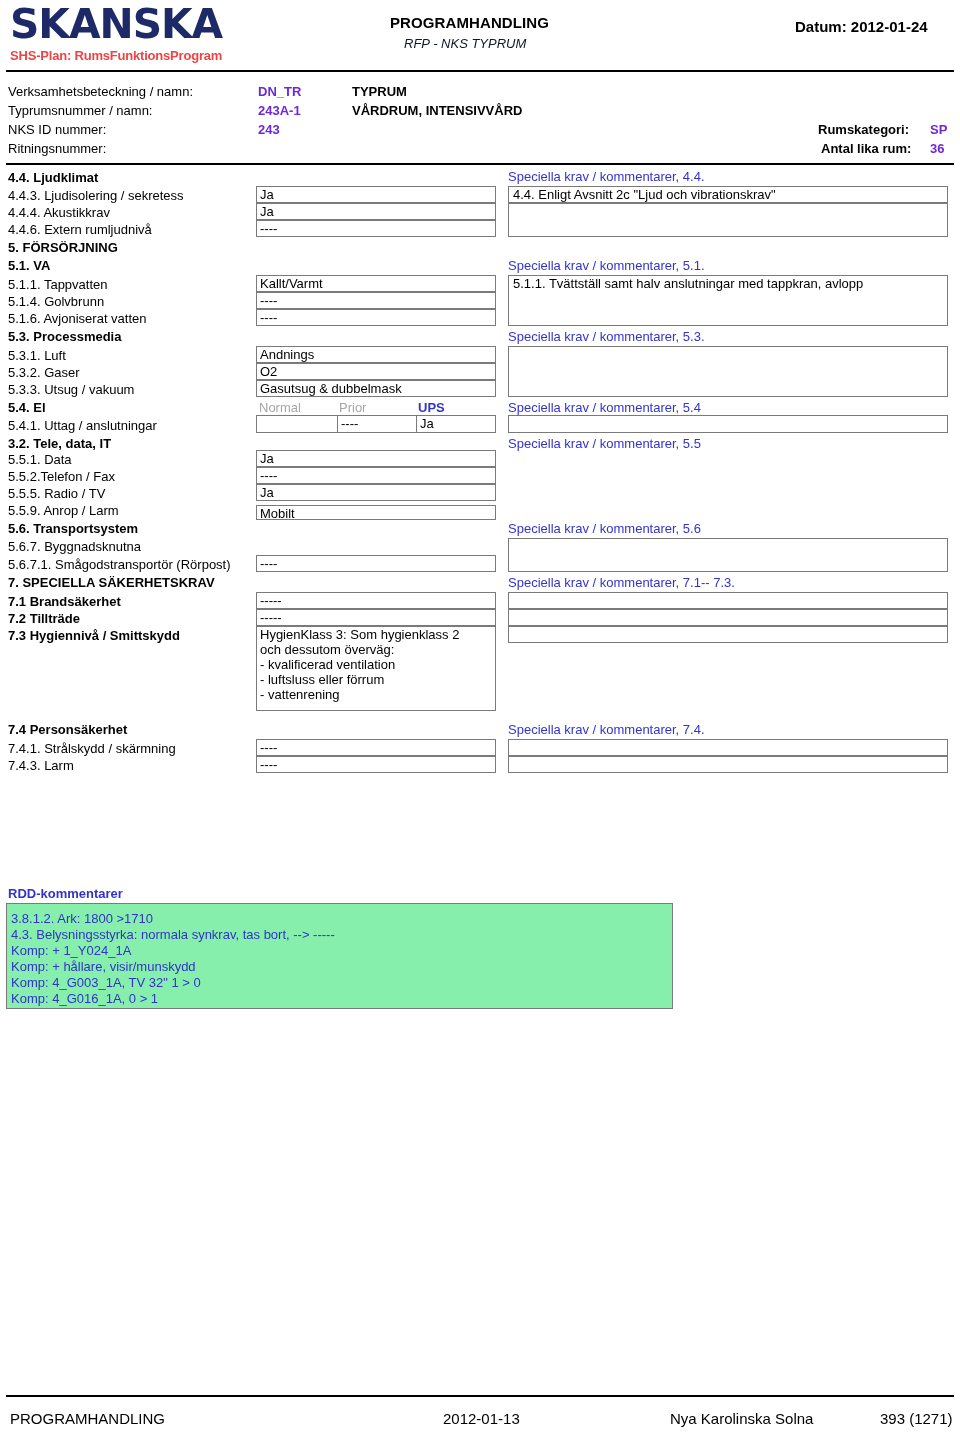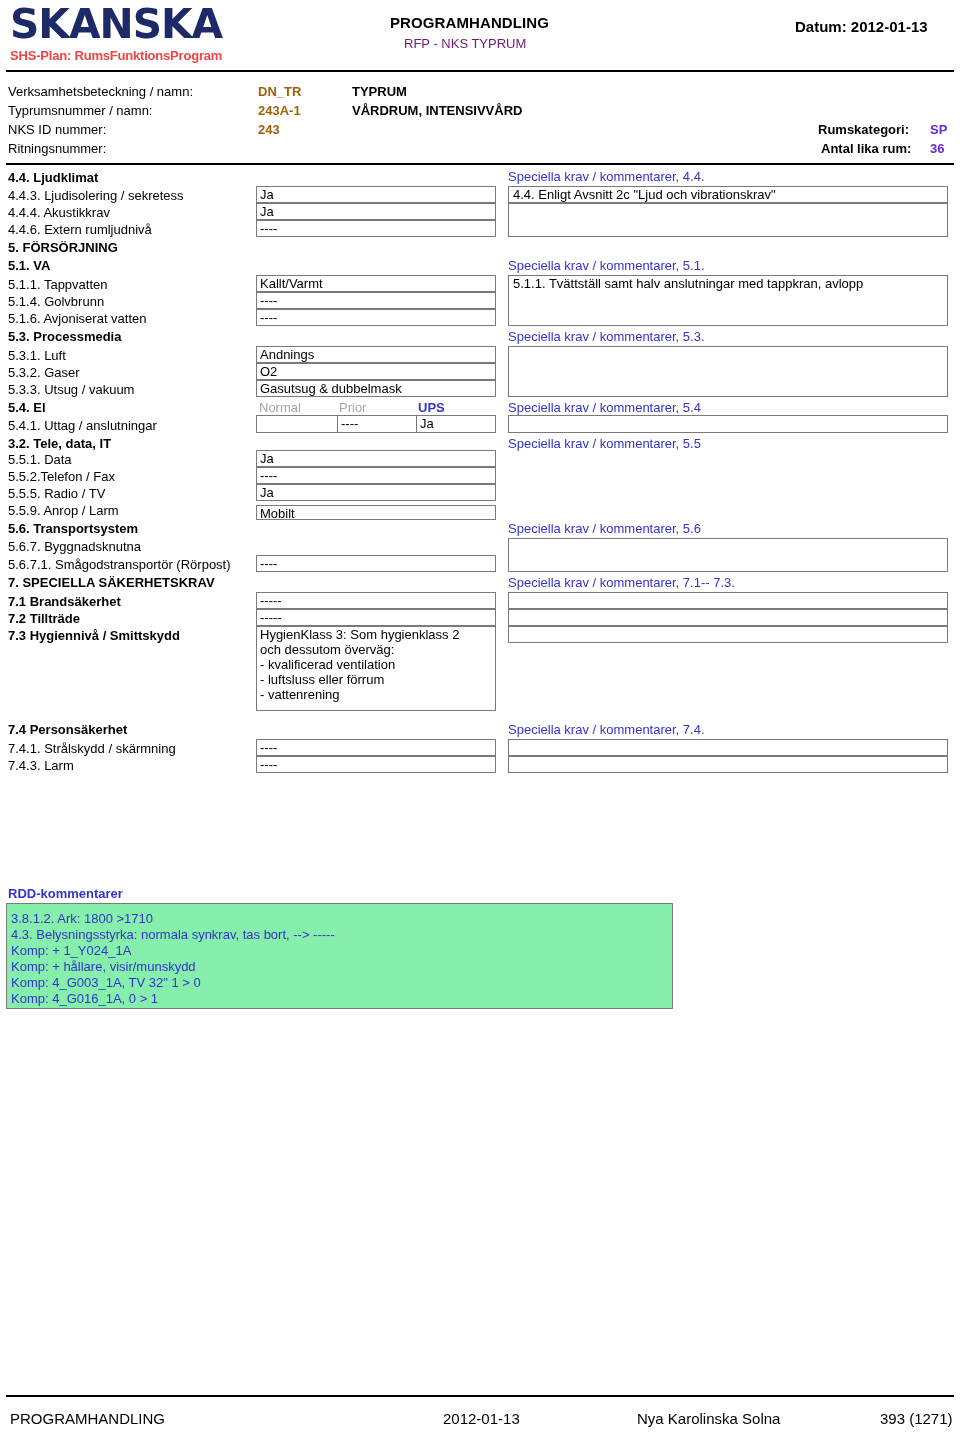--- a/index.html
+++ b/index.html
@@ -50,21 +50,22 @@
     font-weight: bold;
     font-size: 15px;
     color: #000;
     letter-spacing: 0.1px;
   }
   .hdr-center-2 {
     position: absolute;
     left: 404px;
     top: 36px;
     font-size: 13px;
-    color: #701a75;
+    color: #0f172a;
+    font-style: italic;
   }
   .hdr-date {
     position: absolute;
     left: 795px;
     top: 18px;
     font-weight: bold;
     font-size: 15px;
     color: #000;
   }
   .rule-top {
@@ -82,21 +83,21 @@
     left: 8px;
     font-size: 13px;
     color: #000;
     white-space: nowrap;
   }
   .meta-code {
     position: absolute;
     left: 258px;
     font-size: 13px;
     font-weight: bold;
-    color: #a16207;
+    color: #6d28d9;
     white-space: nowrap;
   }
   .meta-name {
     position: absolute;
     left: 352px;
     font-size: 13px;
     font-weight: bold;
     color: #000;
     white-space: nowrap;
   }
@@ -240,33 +241,33 @@
   }
   .ft {
     position: absolute;
     top: 1410px;
     font-size: 15px;
     color: #000;
     white-space: nowrap;
   }
   .ft-left  { left: 10px; }
   .ft-date  { left: 443px; }
-  .ft-place { left: 637px; }
+  .ft-place { left: 670px; }
   .ft-page  { left: 880px; }
 </style>
 </head>
 <body>
 
 <div class="page">
 
   <div class="logo">SKANSKA</div>
   <div class="subtitle">SHS-Plan: RumsFunktionsProgram</div>
   <div class="hdr-center-1">PROGRAMHANDLING</div>
   <div class="hdr-center-2">RFP -  NKS TYPRUM</div>
-  <div class="hdr-date">Datum: 2012-01-13</div>
+  <div class="hdr-date">Datum: 2012-01-24</div>
   <div class="rule-top"></div>
 
   <div class="meta-label" style="top:84px">Verksamhetsbeteckning / namn:</div>
   <div class="meta-code" style="top:84px">DN_TR</div>
   <div class="meta-name" style="top:84px">TYPRUM</div>
 
   <div class="meta-label" style="top:103px">Typrumsnummer / namn:</div>
   <div class="meta-code" style="top:103px">243A-1</div>
   <div class="meta-name" style="top:103px">VÅRDRUM, INTENSIVVÅRD</div>
 

